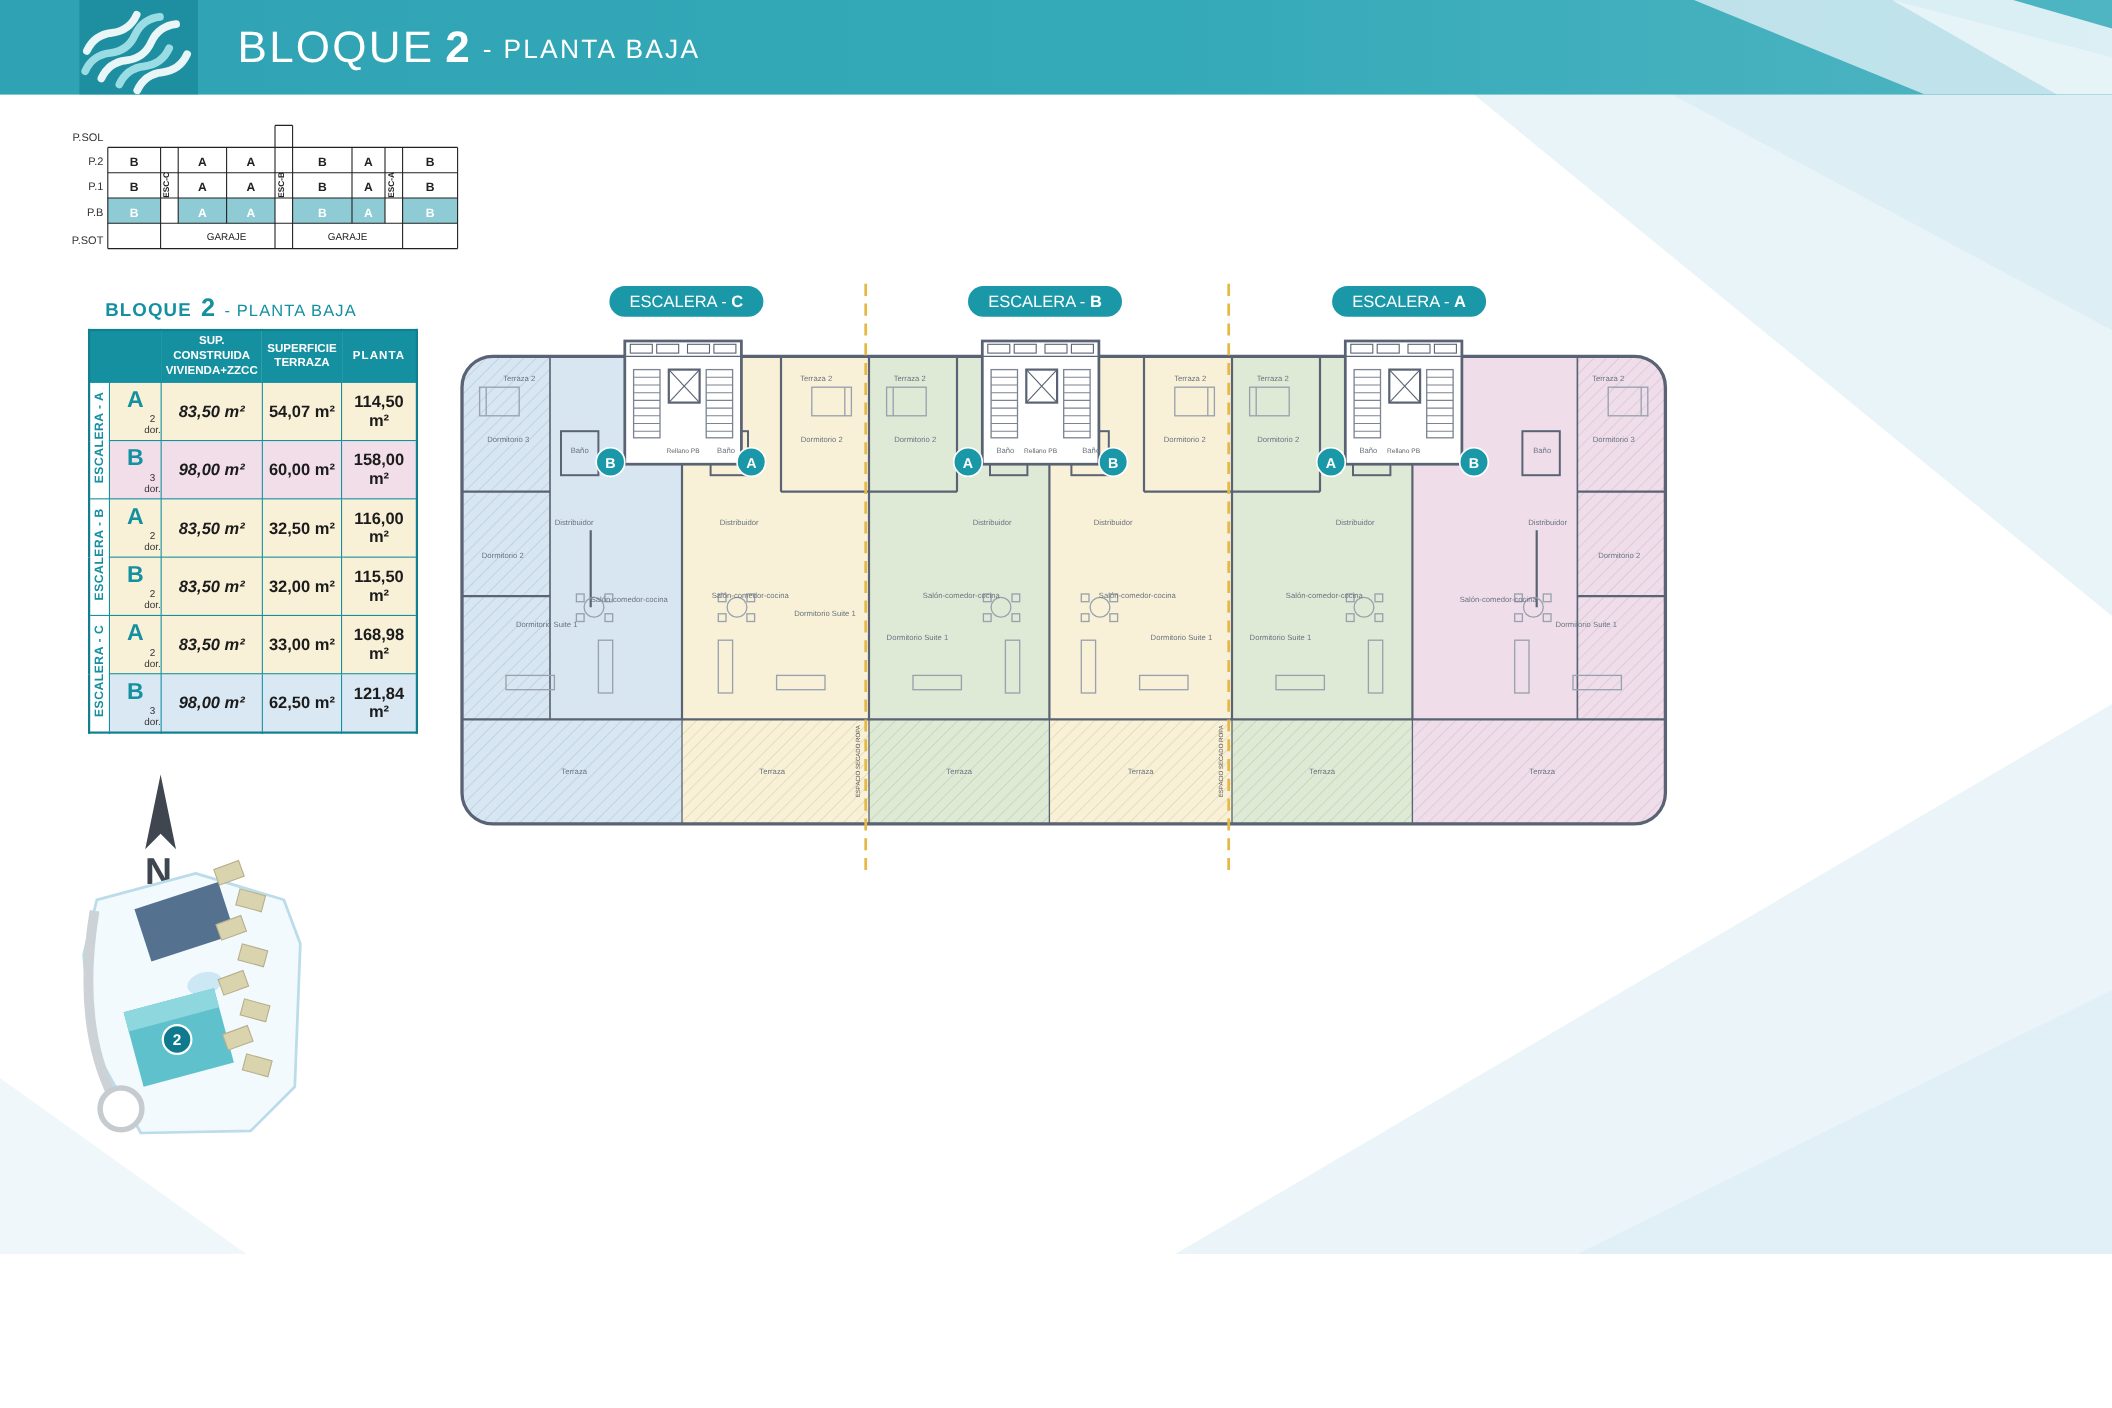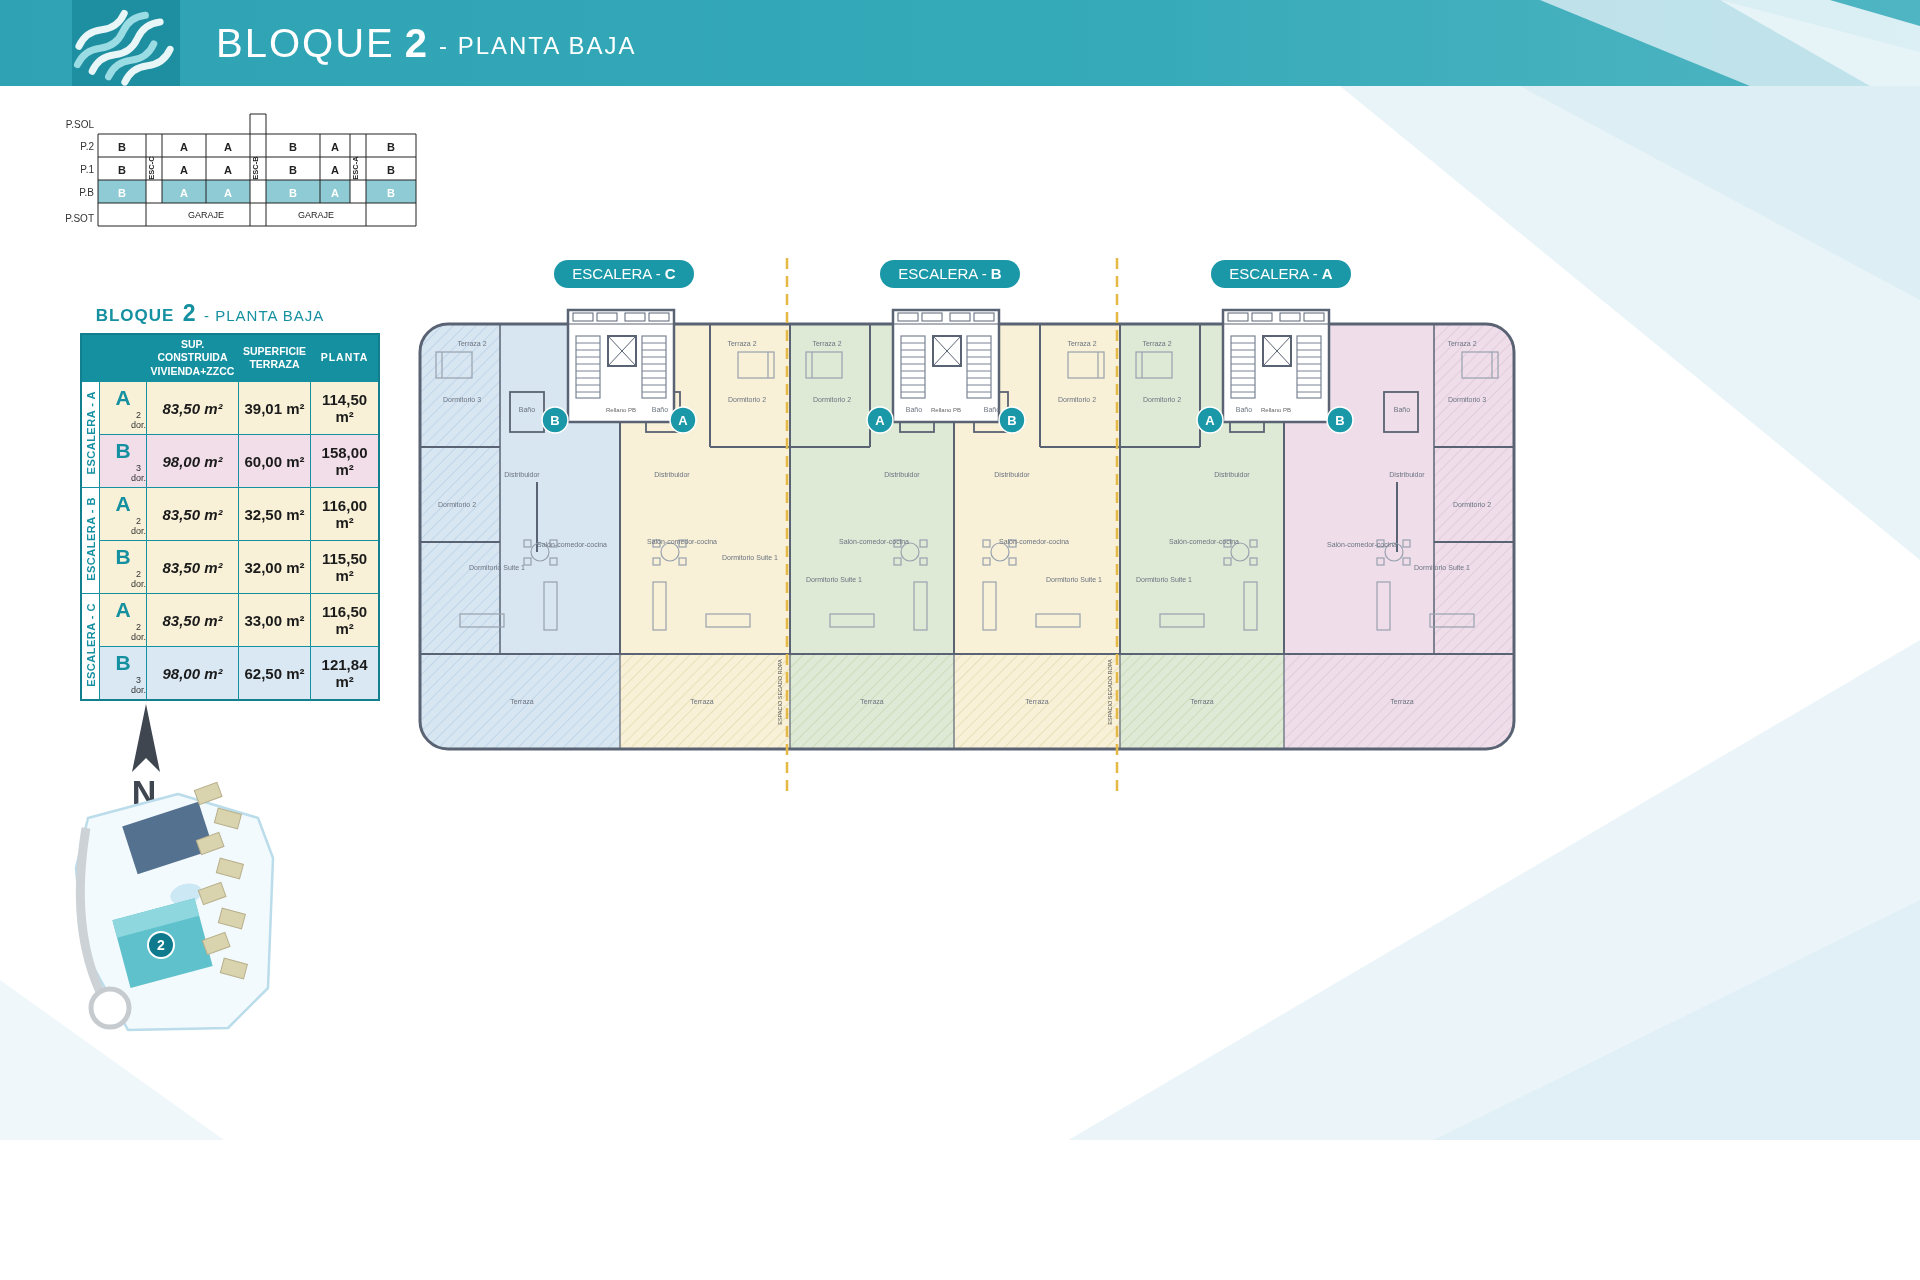--- a/index.html
+++ b/index.html
@@ -16,21 +16,21 @@
     z-index:4;color:#ffffff;white-space:nowrap;}
   .ht-main{font-size:40px;font-weight:400;letter-spacing:2px;}
   .ht-num{font-size:40px;font-weight:700;margin-left:10px;}
   .ht-sub{font-size:24px;font-weight:300;letter-spacing:2px;margin-left:12px;padding-top:6px;}
   .header-deco{position:absolute;right:0;top:0;width:520px;height:86px;z-index:5;pointer-events:none;}
 
   
   .section-svg{position:absolute;left:58px;top:110px;width:370px;height:130px;z-index:2;}
 
   
-  .table-wrap{position:absolute;left:60px;top:300px;width:300px;z-index:2;}
+  .table-wrap{position:absolute;left:60px;top:266px;width:300px;z-index:2;}
   .table-title{text-align:center;color:#1590A0;margin-bottom:6px;white-space:nowrap;}
   .tt-main{font-size:17px;font-weight:700;letter-spacing:1px;}
   .tt-num{font-size:23px;font-weight:700;margin:0 4px;}
   .tt-sub{font-size:15px;font-weight:500;letter-spacing:1px;}
   table.areas{border-collapse:collapse;width:300px;border:2px solid #127F8E;margin-left:20px;}
   table.areas th, table.areas td{border:1px solid #1590A0;text-align:center;vertical-align:middle;padding:0;}
   table.areas th{background:#1590A0;color:#fff;font-size:10.5px;font-weight:700;height:46px;line-height:1.25;}
   th.th-total{font-size:14px;letter-spacing:1px;}
   td.grp{width:20px;background:#ffffff;}
   td.grp span{display:inline-block;writing-mode:vertical-rl;transform:rotate(180deg);
@@ -179,21 +179,21 @@
         </th>
         <th class="th-total">PLANTA</th>
       </tr>
       <tr>
         <td class="grp" rowspan="2"><span>ESCALERA - A</span></td>
         <td class="ltr c-cream">
           <div class="big-ltr">A</div>
           <div class="dorm">2 dor.</div>
         </td>
         <td class="val v1 c-cream">83,50 m²</td>
-        <td class="val v2 c-cream">39,01 m²</td>
+        <td class="val v2 c-cream">54,07 m²</td>
         <td class="val v3 c-cream">114,50 m²</td>
       </tr>
       <tr>
         <td class="ltr c-pink">
           <div class="big-ltr">B</div>
           <div class="dorm">3 dor.</div>
         </td>
         <td class="val v1 c-pink">98,00 m²</td>
         <td class="val v2 c-pink">60,00 m²</td>
         <td class="val v3 c-pink">158,00 m²</td>
@@ -218,21 +218,21 @@
         <td class="val v3 c-cream">115,50 m²</td>
       </tr>
       <tr>
         <td class="grp" rowspan="2"><span>ESCALERA - C</span></td>
         <td class="ltr c-cream">
           <div class="big-ltr">A</div>
           <div class="dorm">2 dor.</div>
         </td>
         <td class="val v1 c-cream">83,50 m²</td>
         <td class="val v2 c-cream">33,00 m²</td>
-        <td class="val v3 c-cream">116,50 m²</td>
+        <td class="val v3 c-cream">168,98 m²</td>
       </tr>
       <tr>
         <td class="ltr c-blue">
           <div class="big-ltr">B</div>
           <div class="dorm">3 dor.</div>
         </td>
         <td class="val v1 c-blue">98,00 m²</td>
         <td class="val v2 c-blue">62,50 m²</td>
         <td class="val v3 c-blue">121,84 m²</td>
       </tr>

